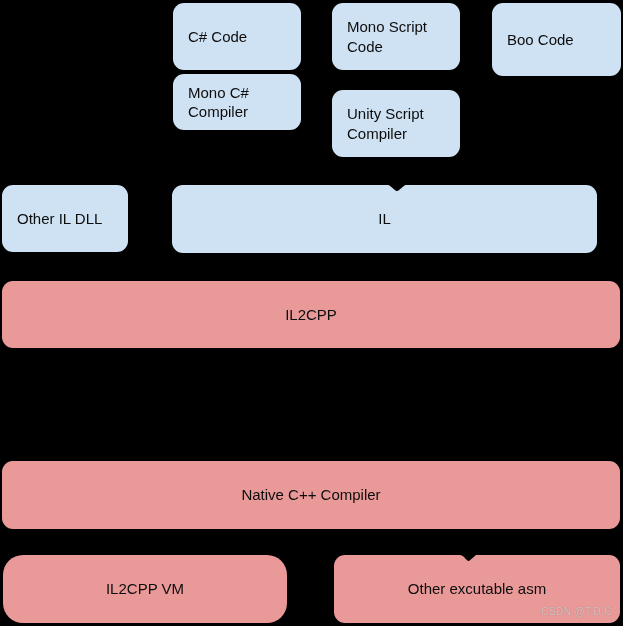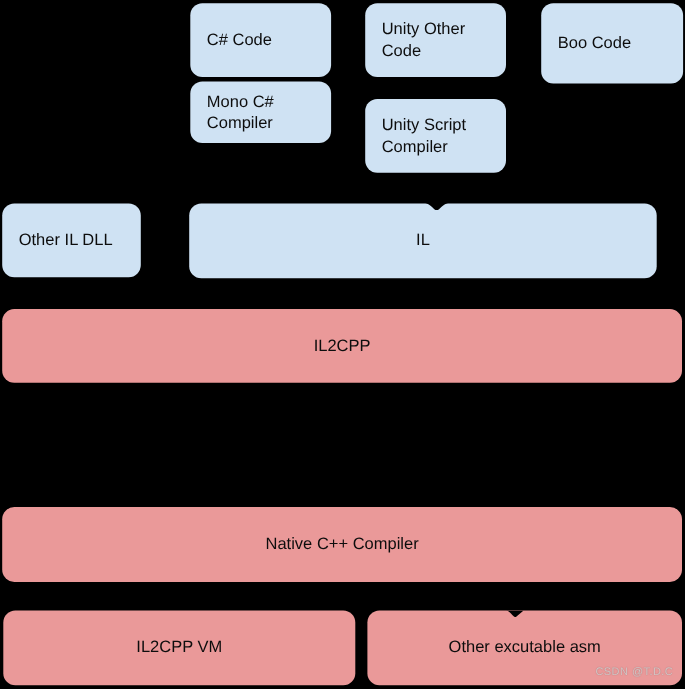--- a/index.html
+++ b/index.html
@@ -46,21 +46,21 @@
   .b-unity-script-comp  { left: 332px; top: 90px;  width: 128px; height: 67px; }
   .b-boo-compiler       { left: 492px; top: 90px;  width: 129px; height: 67px; }
   
   .b-other-il-dll       { left: 2px;   top: 185px; width: 126px; height: 67px; }
   .b-il                 { left: 172px; top: 185px; width: 425px; height: 68px; }
   
   .b-il2cpp             { left: 2px;   top: 281px; width: 618px; height: 67px; }
   .b-cpp-code           { left: 2px;   top: 375px; width: 618px; height: 68px; }
   .b-native-cpp-comp    { left: 2px;   top: 461px; width: 618px; height: 68px; }
   
-  .b-il2cpp-vm          { left: 3px;   top: 555px; width: 320px; height: 68px; }
+  .b-il2cpp-vm          { left: 3px;   top: 555px; width: 284px; height: 68px; border-radius: 20px; }
   .b-native-exec-asm    { left: 334px; top: 555px; width: 286px; height: 68px; }
 
   .notch {
     position: absolute;
     display: block;
   }
   .notch-il  { left: 385px; top: 184px; }
   .notch-asm { left: 460px; top: 555px; }
 
   .watermark {
@@ -76,21 +76,21 @@
 </style>
 </head>
 <body>
 
 <div class="canvas">
 
   <div class="box blue left b-csharp-code">
     <span>C# Code</span>
   </div>
   <div class="box blue left b-unity-script-code">
-    <span>Unity Other Code</span>
+    <span>Mono Script Code</span>
   </div>
   <div class="box blue left b-boo-code">
     <span>Boo Code</span>
   </div>
 
   <div class="box blue left b-mono-csharp-comp">
     <span>Mono C# Compiler</span>
   </div>
   <div class="box blue left b-unity-script-comp">
     <span>Unity Script Compiler</span>

